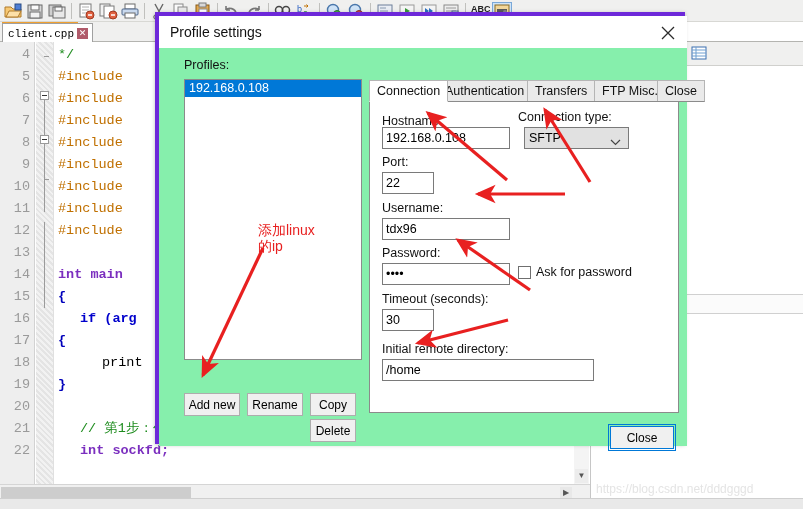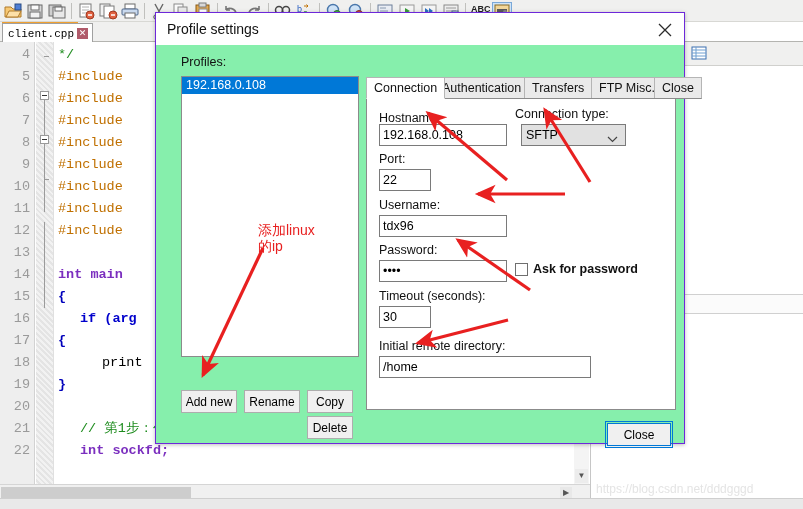--- a/index.html
+++ b/index.html
@@ -134,21 +134,21 @@
   }
 
   .bottom-bar {
     position: absolute; left: 0; top: 498px; width: 803px; height: 11px;
     background: #e9e9e9; border-top: 1px solid #cfcfcf;
   }
 
   
   .dialog {
     position: absolute; left: 155px; top: 12px; width: 530px; height: 432px;
-    background: #f0f0f0; border: 1px solid #6d28d9;
+    background: #f0f0f0; border: 4px solid #6d28d9;
     box-shadow: 0 1px 4px rgba(0,0,0,0.25);
   }
   .dlg-title {
     position: absolute; left: 0; top: 0; width: 528px; height: 32px;
     background: #ffffff;
   }
   .dlg-title-text {
     position: absolute; left: 11px; top: 8px; font-size: 14px; color: #111;
   }
   .dlg-close {
@@ -214,21 +214,21 @@
   }
   .selectbox {
     position: absolute; background: #e1e1e1; border: 1px solid #7a7a7a;
     height: 22px; font-size: 12.5px; color: #000;
     display: flex; align-items: center; padding-left: 4px; cursor: pointer;
   }
   .selectbox .chev {
     position: absolute; right: 7px; top: 7px;
   }
   .chk-wrap {
-    position: absolute; display: flex; align-items: center; cursor: pointer; font-weight: bold;
+    position: absolute; display: flex; align-items: center; cursor: pointer;
   }
   .chkbox {
     width: 13px; height: 13px; border: 1px solid #6f6f6f; background: #fff;
     margin-right: 5px;
   }
   .chk-label { font-size: 12.5px; color: #111; }
 
   
   .annot-svg { position: absolute; left: 0; top: 0; width: 803px; height: 509px; pointer-events: none; }
   .annot-text {

